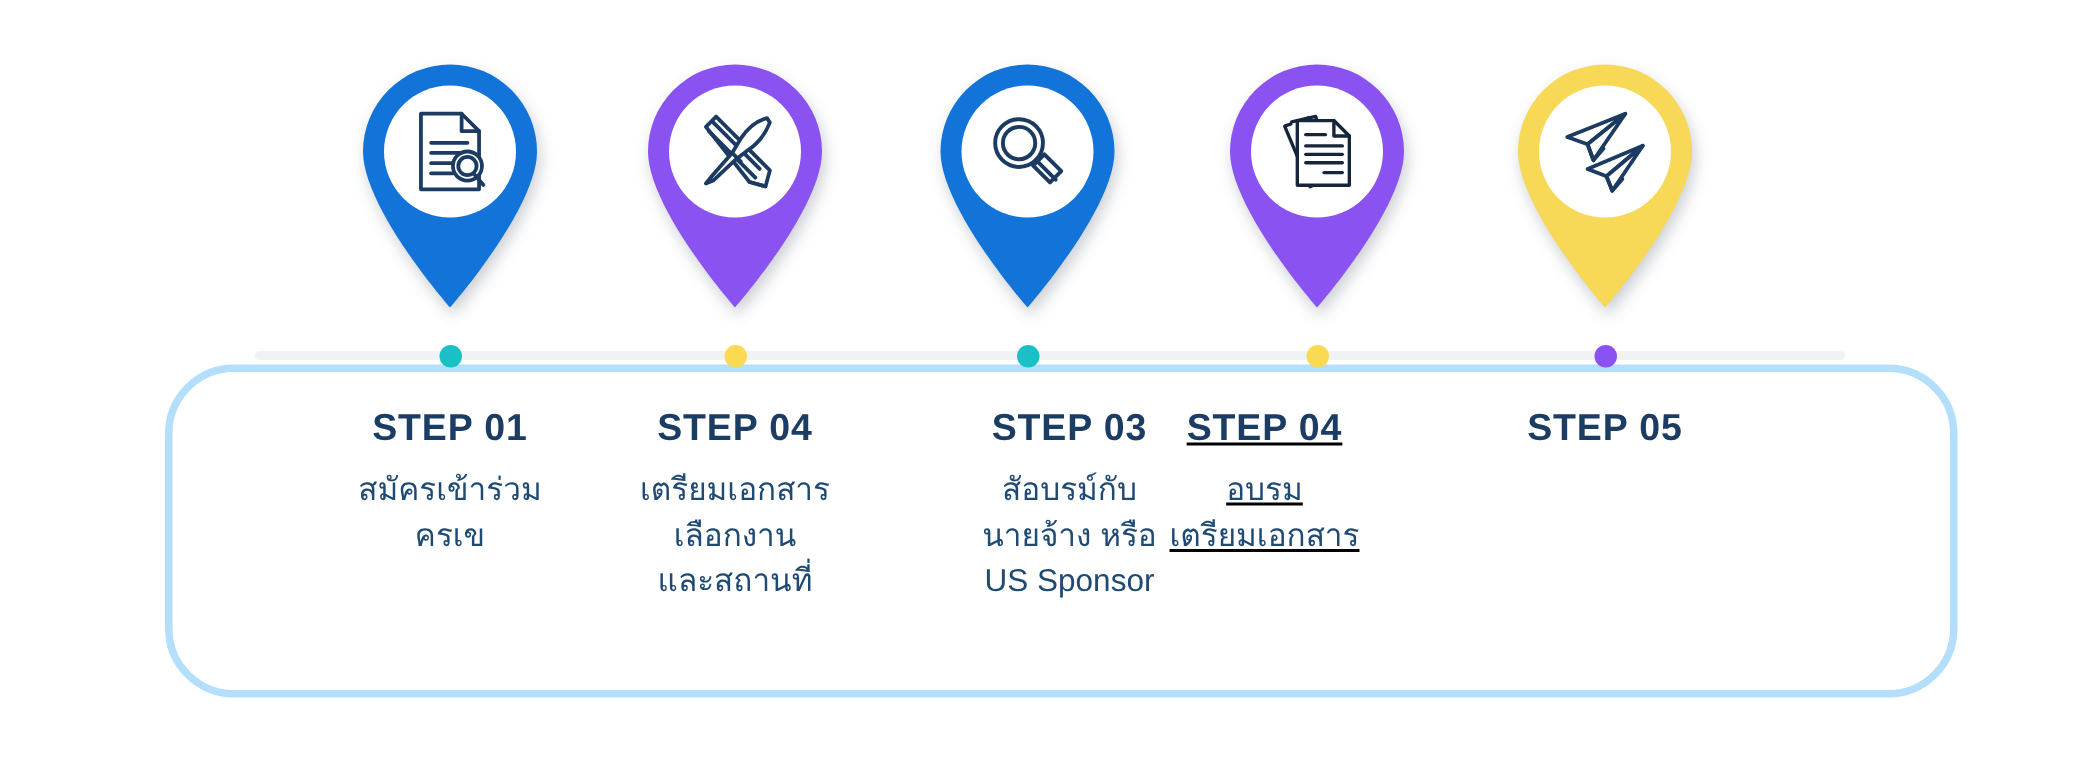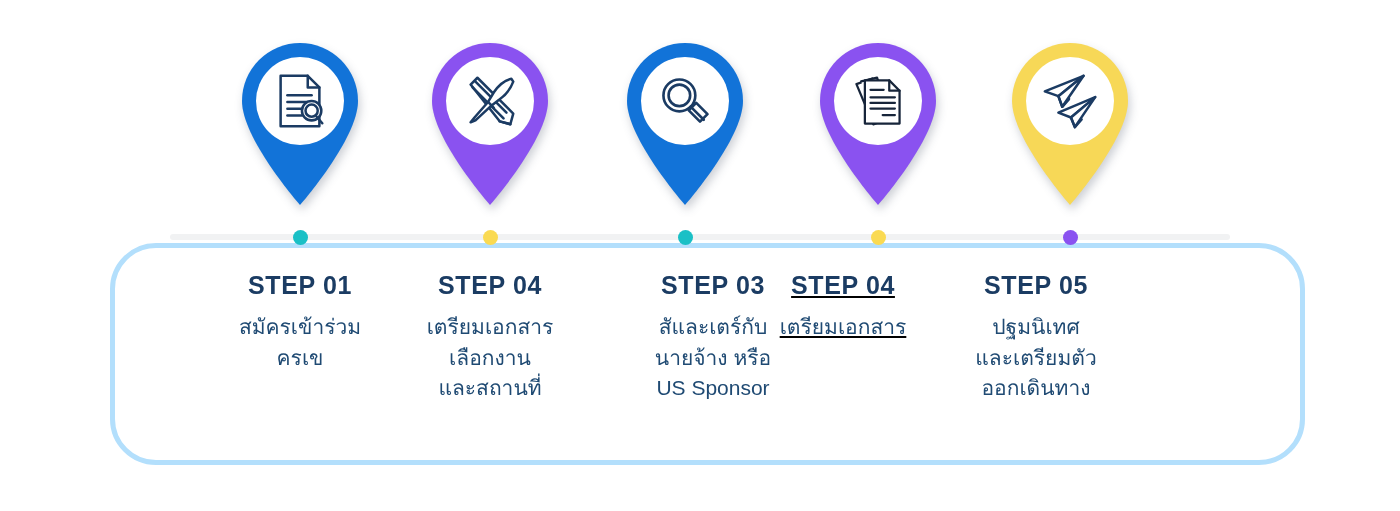--- a/index.html
+++ b/index.html
@@ -206,35 +206,31 @@
     <div class="step-desc">
       <span>เตรียมเอกสาร</span>
       <span>เลือกงาน</span>
       <span>และสถานที่</span>
     </div>
   </div>
 
   <div class="col" style="left:613px;">
     <div class="step-title">STEP 03</div>
     <div class="step-desc">
-      <span>สัและเตร์กับ</span>
+      <span>สัอบรม์กับ</span>
       <span>นายจ้าง หรือ</span>
       <span>US Sponsor</span>
     </div>
   </div>
 
   <div class="col" style="left:743px;text-decoration:underline;">
     <div class="step-title">STEP 04</div>
     <div class="step-desc">
+      <span>อบรม</span>
       <span>เตรียมเอกสาร</span>
     </div>
   </div>
 
-  <div class="col" style="left:936px;">
+  <div class="col" style="left:970px;">
     <div class="step-title">STEP 05</div>
-    <div class="step-desc">
-      <span>ปฐมนิเทศ</span>
-      <span>และเตรียมตัว</span>
-      <span>ออกเดินทาง</span>
-    </div>
   </div>
 
 </div>
 
 </body></html>

